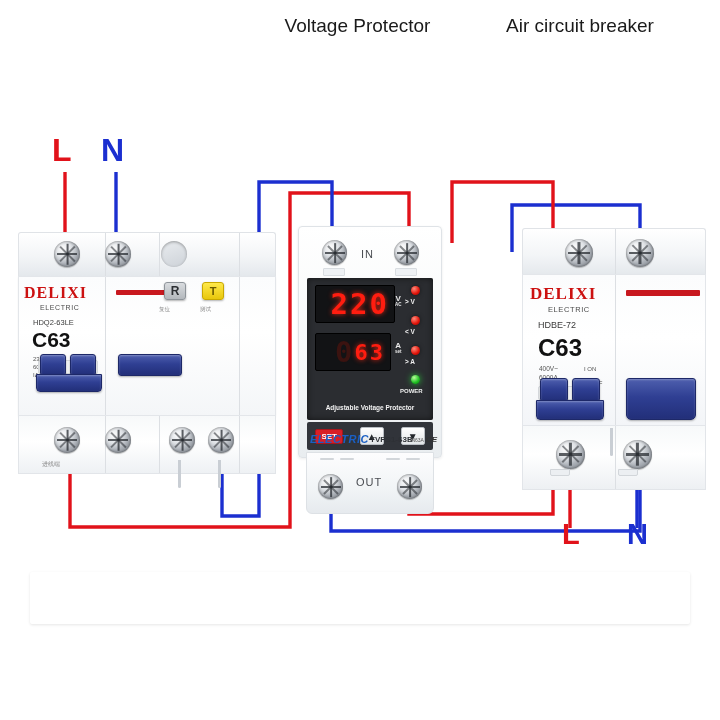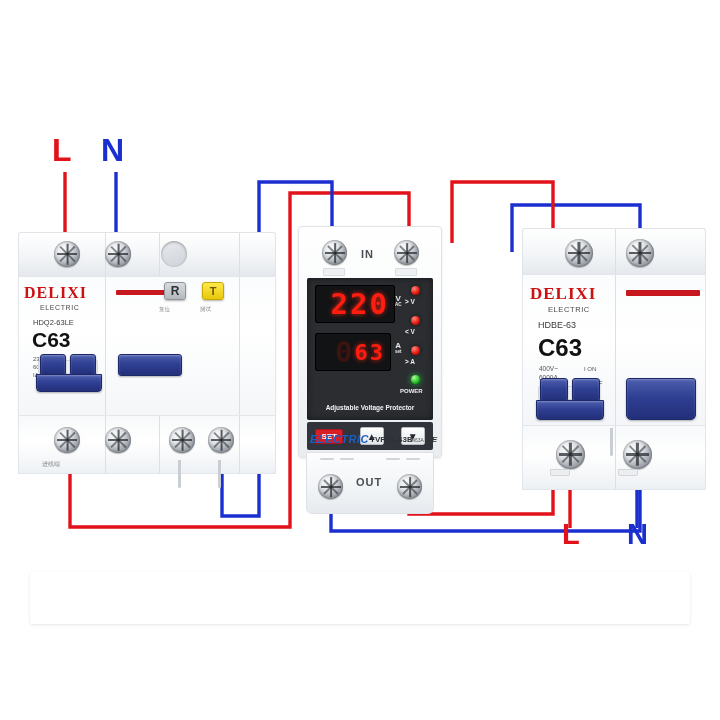--- a/index.html
+++ b/index.html
@@ -199,21 +199,21 @@
     border:1px solid #b9bec4; border-radius:2px;
     color:#23262b; display:flex; align-items:center; justify-content:center;
   }
   .vp-brand {
     position:absolute; font-weight:bold; font-style:italic;
     letter-spacing:.5px;
   }
   .vp-model { position:absolute; color:#2e3136; font-weight:bold; }
   .vp-cert { position:absolute; color:#555; }
   .vp-ce { position:absolute; color:#333; font-weight:bold; font-style:italic;text-align:right; }
-  .io-txt { position:absolute; color:#4a4d52; font-weight:bold; letter-spacing:1px; }
+  .io-txt { position:absolute; color:#4a4d52; font-weight:normal; letter-spacing:1px; }
   .vp-notch {
     position:absolute; background:#eef1f4;
     border:1px solid #d9dde1; border-radius:1px;
   }
   .vent { position:absolute; height:2px; background:#d2d6da; border-radius:1px; }
 
   
   #air-breaker { left:522px; top:228px; width:184px; height:262px; }
   .ab-top {
     position:absolute; left:0; top:0; width:100%; height:46px;
@@ -447,21 +447,21 @@
         <i></i>
         <i></i>
       </div>
 
     <div class="ab-mid">
       <div class="seam" style="left:92px;"></div>
     </div>
 
     <div class="brand-delixi" style="left:8px; top:56px; font-size:17px;">DELIXI</div>
     <div class="brand-sub" style="left:26px; top:77px; font-size:7.5px;">ELECTRIC</div>
-    <div class="model-code" style="left:16px; top:92px; font-size:9px;">HDBE-63</div>
+    <div class="model-code" style="left:16px; top:92px; font-size:9px;">HDBE-72</div>
     <div class="amp-big" style="left:16px; top:106px; font-size:24px;">C63</div>
 
     <div class="spec-txt" style="left:17px; top:137px; font-size:6.5px;">400V~</div>
     <div class="spec-txt" style="left:17px; top:146px; font-size:6.5px;">6000A</div>
     <div class="spec-txt" style="left:62px; top:138px; font-size:6px;">I ON</div>
     <div class="spec-txt" style="left:62px; top:152px; font-size:6px;">O OFF</div>
 
     <div class="redbar" style="left:104px; top:62px; width:74px; height:6px;"></div>
 
     <div class="toggle-slot" style="left:16px; top:158px; width:62px; height:14px;"></div>
@@ -481,14 +481,16 @@
     <div class="screw" style="left:101px; top:212px; width:29px; height:29px;">
         <i></i>
         <i></i>
       </div>
     <div class="pin" style="left:88px; top:200px; height:28px;"></div>
     <div class="din-tab" style="left:28px; top:241px; width:20px; height:7px;"></div>
     <div class="din-tab" style="left:96px; top:241px; width:20px; height:7px;"></div>
   </div>
 
   <div class="caption-bar"></div>
+  <div class="caption" style="left:245px; width:225px;">Voltage Protector</div>
+  <div class="caption" style="left:470px; width:220px;">Air circuit breaker</div>
 
 </div>
 
 </body></html>

